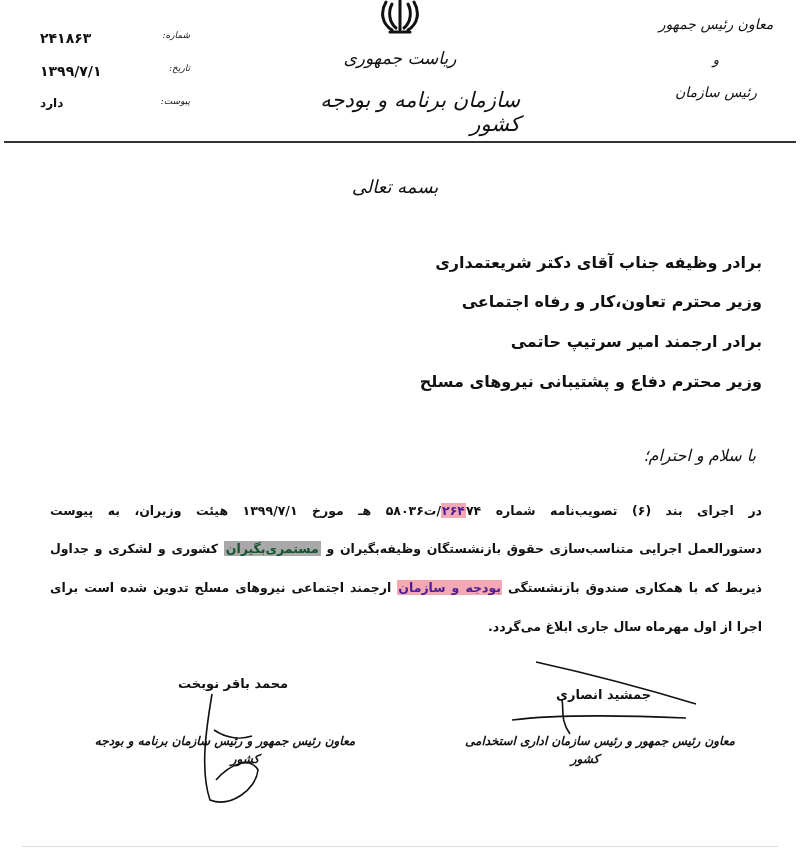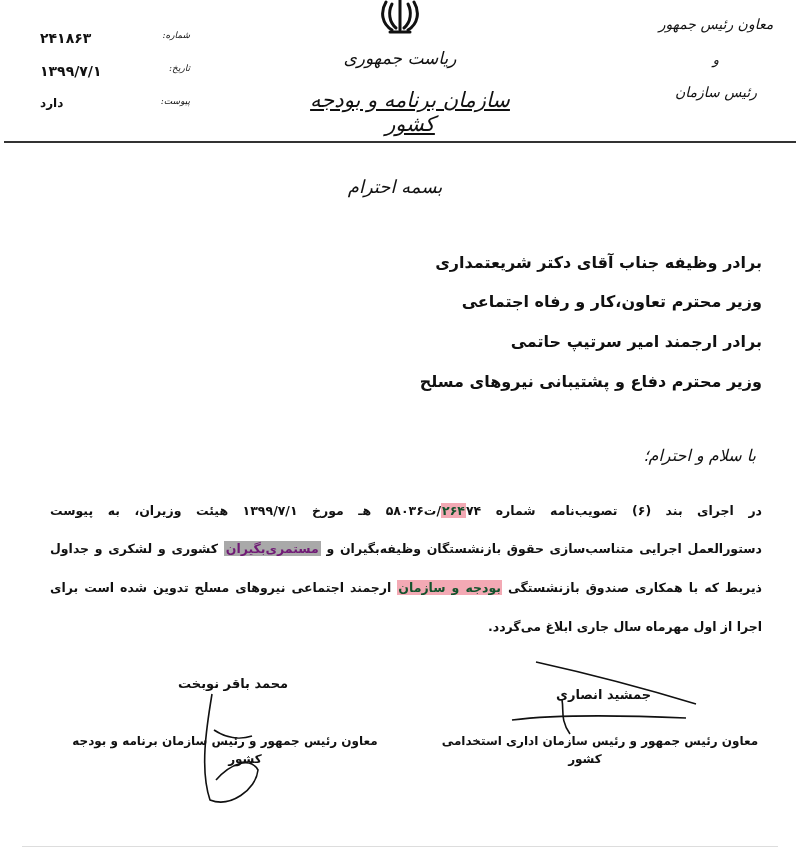--- a/index.html
+++ b/index.html
@@ -7,24 +7,24 @@
   .abs{position:absolute;}
   .rtl{direction:rtl;}
   .meta-row{position:absolute;left:40px;width:150px;height:22px;display:flex;justify-content:space-between;}
   .meta-val{font-family:"DejaVu Sans",sans-serif;font-weight:bold;font-size:14px;direction:rtl;letter-spacing:0.5px;}
   .meta-lbl{font-family:"DejaVu Serif",serif;font-size:9px;font-style:italic;direction:rtl;}
   .script{font-family:"DejaVu Serif",serif;font-style:italic;}
   .header-line{position:absolute;left:4px;top:141px;width:792px;height:2px;background:#333;}
   .addr{position:absolute;right:38px;font-weight:bold;font-size:16px;direction:rtl;text-align:right;white-space:nowrap;}
   .para{position:absolute;right:38px;width:712px;font-weight:bold;font-size:12.5px;direction:rtl;text-align:justify;text-align-last:justify;white-space:nowrap;}
   .para.last{text-align-last:right;}
-  .redact{background:#a9a9a9;color:#701a75;padding:0 2px;}
-  .mark{background:#f3a9b4;color:#14532d;padding:0 1px;}
+  .redact{background:#a9a9a9;color:#14532d;padding:0 2px;}
+  .mark{background:#f3a9b4;color:#4c1d95;padding:0 1px;}
   .sig-name{position:absolute;font-weight:bold;font-size:13px;direction:rtl;white-space:nowrap;}
-  .sig-title{position:absolute;font-weight:bold;font-size:12px;direction:rtl;text-align:center;white-space:nowrap;}
+  .sig-title{position:absolute;font-weight:bold;font-size:12px;direction:rtl;text-align:center;white-space:nowrap;font-style:italic;}
   svg{position:absolute;overflow:visible;}
 </style>
 </head>
 <body>
 
 <div>
 
   <div class="meta-row" style="top:30px;">
     <span class="meta-val">۲۴۱۸۶۳</span>
     <span class="meta-lbl">شماره:</span>
@@ -43,30 +43,30 @@
       <path d="M8 2 C2 12 4 24 14 30"></path>
       <path d="M36 2 C42 12 40 24 30 30"></path>
       <path d="M14 4 C10 12 11 22 18 28"></path>
       <path d="M30 4 C34 12 33 22 26 28"></path>
       <line x1="22" y1="0" x2="22" y2="30"></line>
       <line x1="12" y1="32" x2="32" y2="32"></line>
     </g>
   </svg>
 
   <div class="abs script rtl" style="left:330px;top:48px;width:140px;text-align:center;font-size:17px;">ریاست جمهوری</div>
-  <div class="abs script rtl" style="left:300px;top:88px;width:220px;text-align:center;font-size:21px;text-decoration:underline;">سازمان برنامه و بودجه کشور</div>
+  <div class="abs script rtl" style="left:300px;top:88px;width:220px;font-size:21px;">سازمان برنامه و بودجه کشور</div>
 
   <div class="abs script rtl" style="right:14px;top:16px;width:140px;text-align:center;font-size:14px;">معاون رئیس جمهور</div>
   <div class="abs script rtl" style="right:14px;top:52px;width:140px;text-align:center;font-size:13px;">و</div>
   <div class="abs script rtl" style="right:14px;top:84px;width:140px;text-align:center;font-size:14px;">رئیس سازمان</div>
 </div>
 
 <div class="header-line"></div>
 
-<div class="abs script rtl" style="left:340px;top:176px;width:110px;text-align:center;font-size:18px;">بسمه احترام</div>
+<div class="abs script rtl" style="left:340px;top:176px;width:110px;text-align:center;font-size:18px;">بسمه تعالی</div>
 
 <div>
   <div class="addr" style="top:253px;">برادر وظیفه جناب آقای دکتر شریعتمداری</div>
   <div class="addr" style="top:292px;">وزیر محترم  تعاون،کار و رفاه اجتماعی</div>
   <div class="addr" style="top:332px;">برادر ارجمند امیر سرتیپ حاتمی</div>
   <div class="addr" style="top:372px;">وزیر محترم دفاع و پشتیبانی نیروهای مسلح</div>
 </div>
 
 <div class="abs script rtl" style="right:44px;top:446px;font-size:16px;">با سلام و احترام؛</div>
 

